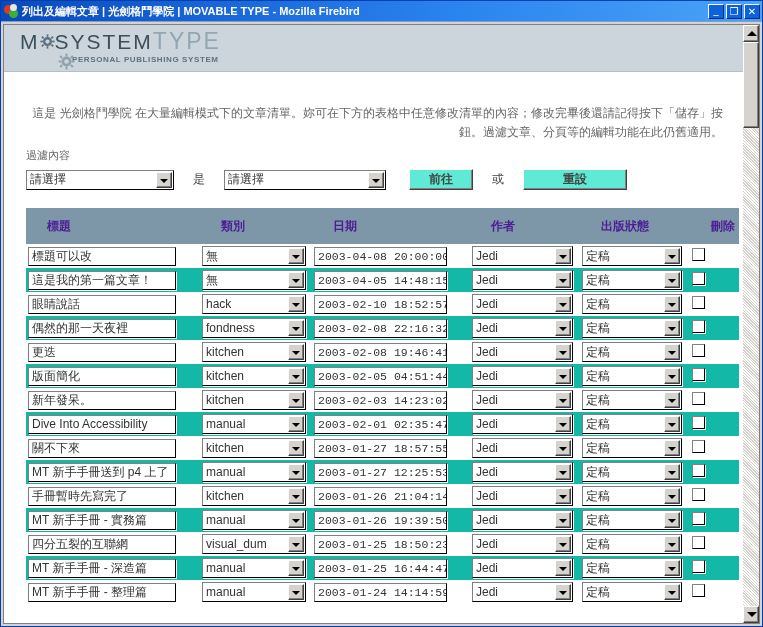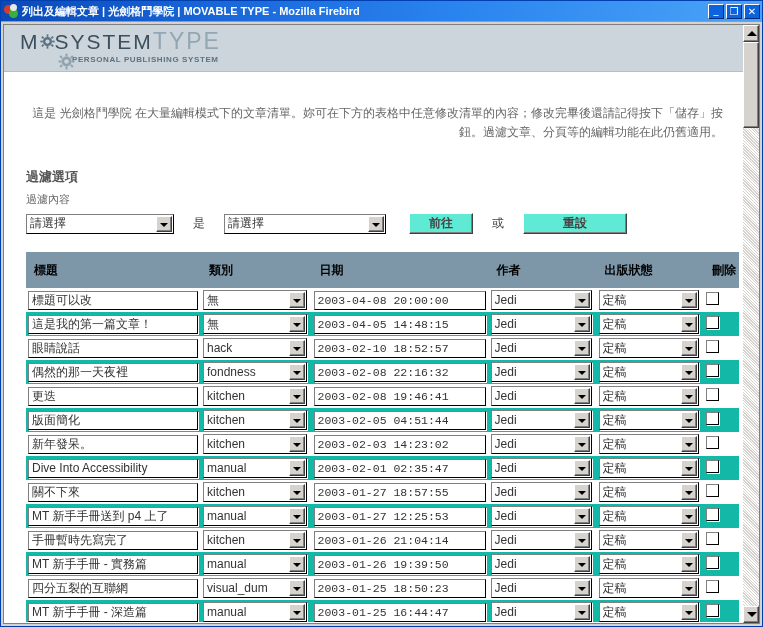--- a/index.html
+++ b/index.html
@@ -251,26 +251,26 @@
 
   
   #tbl {
     margin: 18px 0 0 22px;
     width: 713px;
     border-collapse: collapse;
     font-size: 12px;
   }
   #tbl thead th {
     background: #7d97a8;
-    color: #000000;
+    color: #4c1d95;
     font-size: 12px;
     font-weight: bold;
     text-align: left;
     height: 36px;
-    padding: 0 0 0 8px;
+    padding: 0 0 0 21px;
     border: none;
     font-family: "Liberation Sans", sans-serif;
   }
   #tbl tbody tr { height: 24px; }
   #tbl tbody tr.alt { background: #14b8a6; }
   #tbl tbody td {
     padding: 0 3px 0 2px;
     vertical-align: middle;
     border: none;
   }
@@ -283,22 +283,22 @@
     box-shadow: inset 1px 1px 0 #ffffff, 1px 1px 0 #ffffff;
     font-size: 12px;
     color: #333333;
     display: flex;
     align-items: center;
     padding-left: 3px;
     white-space: nowrap;
     overflow: hidden;
     font-family: "Liberation Sans", sans-serif;
   }
-  td.c-title .w-input { width: 170px; }
-  td.c-date .w-input { width: 172px; font-family: "Liberation Mono", monospace; font-size: 11.5px; letter-spacing: 0px;}
+  td.c-title .w-input { width: 148px; }
+  td.c-date .w-input { width: 133px; font-family: "Liberation Mono", monospace; font-size: 11.5px; letter-spacing: 0px;}
   td.c-cat .w-select { width: 104px; }
   td.c-author .w-select { width: 101px; }
   td.c-status .w-select { width: 100px; }
 
   .w-check {
     width: 13px; height: 13px;
     background: #ffffff;
     border: 1px solid #000000;
     border-top-color: #808080;
     border-left-color: #808080;
@@ -441,21 +441,20 @@
             </svg>
           </div>
           <div id="logo-sub">PERSONAL PUBLISHING SYSTEM</div>
         </div>
       </div>
 
       <div id="page">
 
         <div id="intro">這是 光劍格鬥學院 在大量編輯模式下的文章清單。妳可在下方的表格中任意修改清單的內容；修改完畢後還請記得按下「儲存」按鈕。過濾文章、分頁等的編輯功能在此仍舊適用。</div>
 
-        <div id="filter-heading">過濾選項</div>
         <div id="filter-sub">過濾內容</div>
 
         <div id="filter-row">
           <div class="w-select" id="sel-field">
             <span class="sv">請選擇</span>
             <span class="arrow"></span>
           </div>
           <span class="plain-label">是</span>
           <div class="w-select" id="sel-value">
             <span class="sv">請選擇</span>

